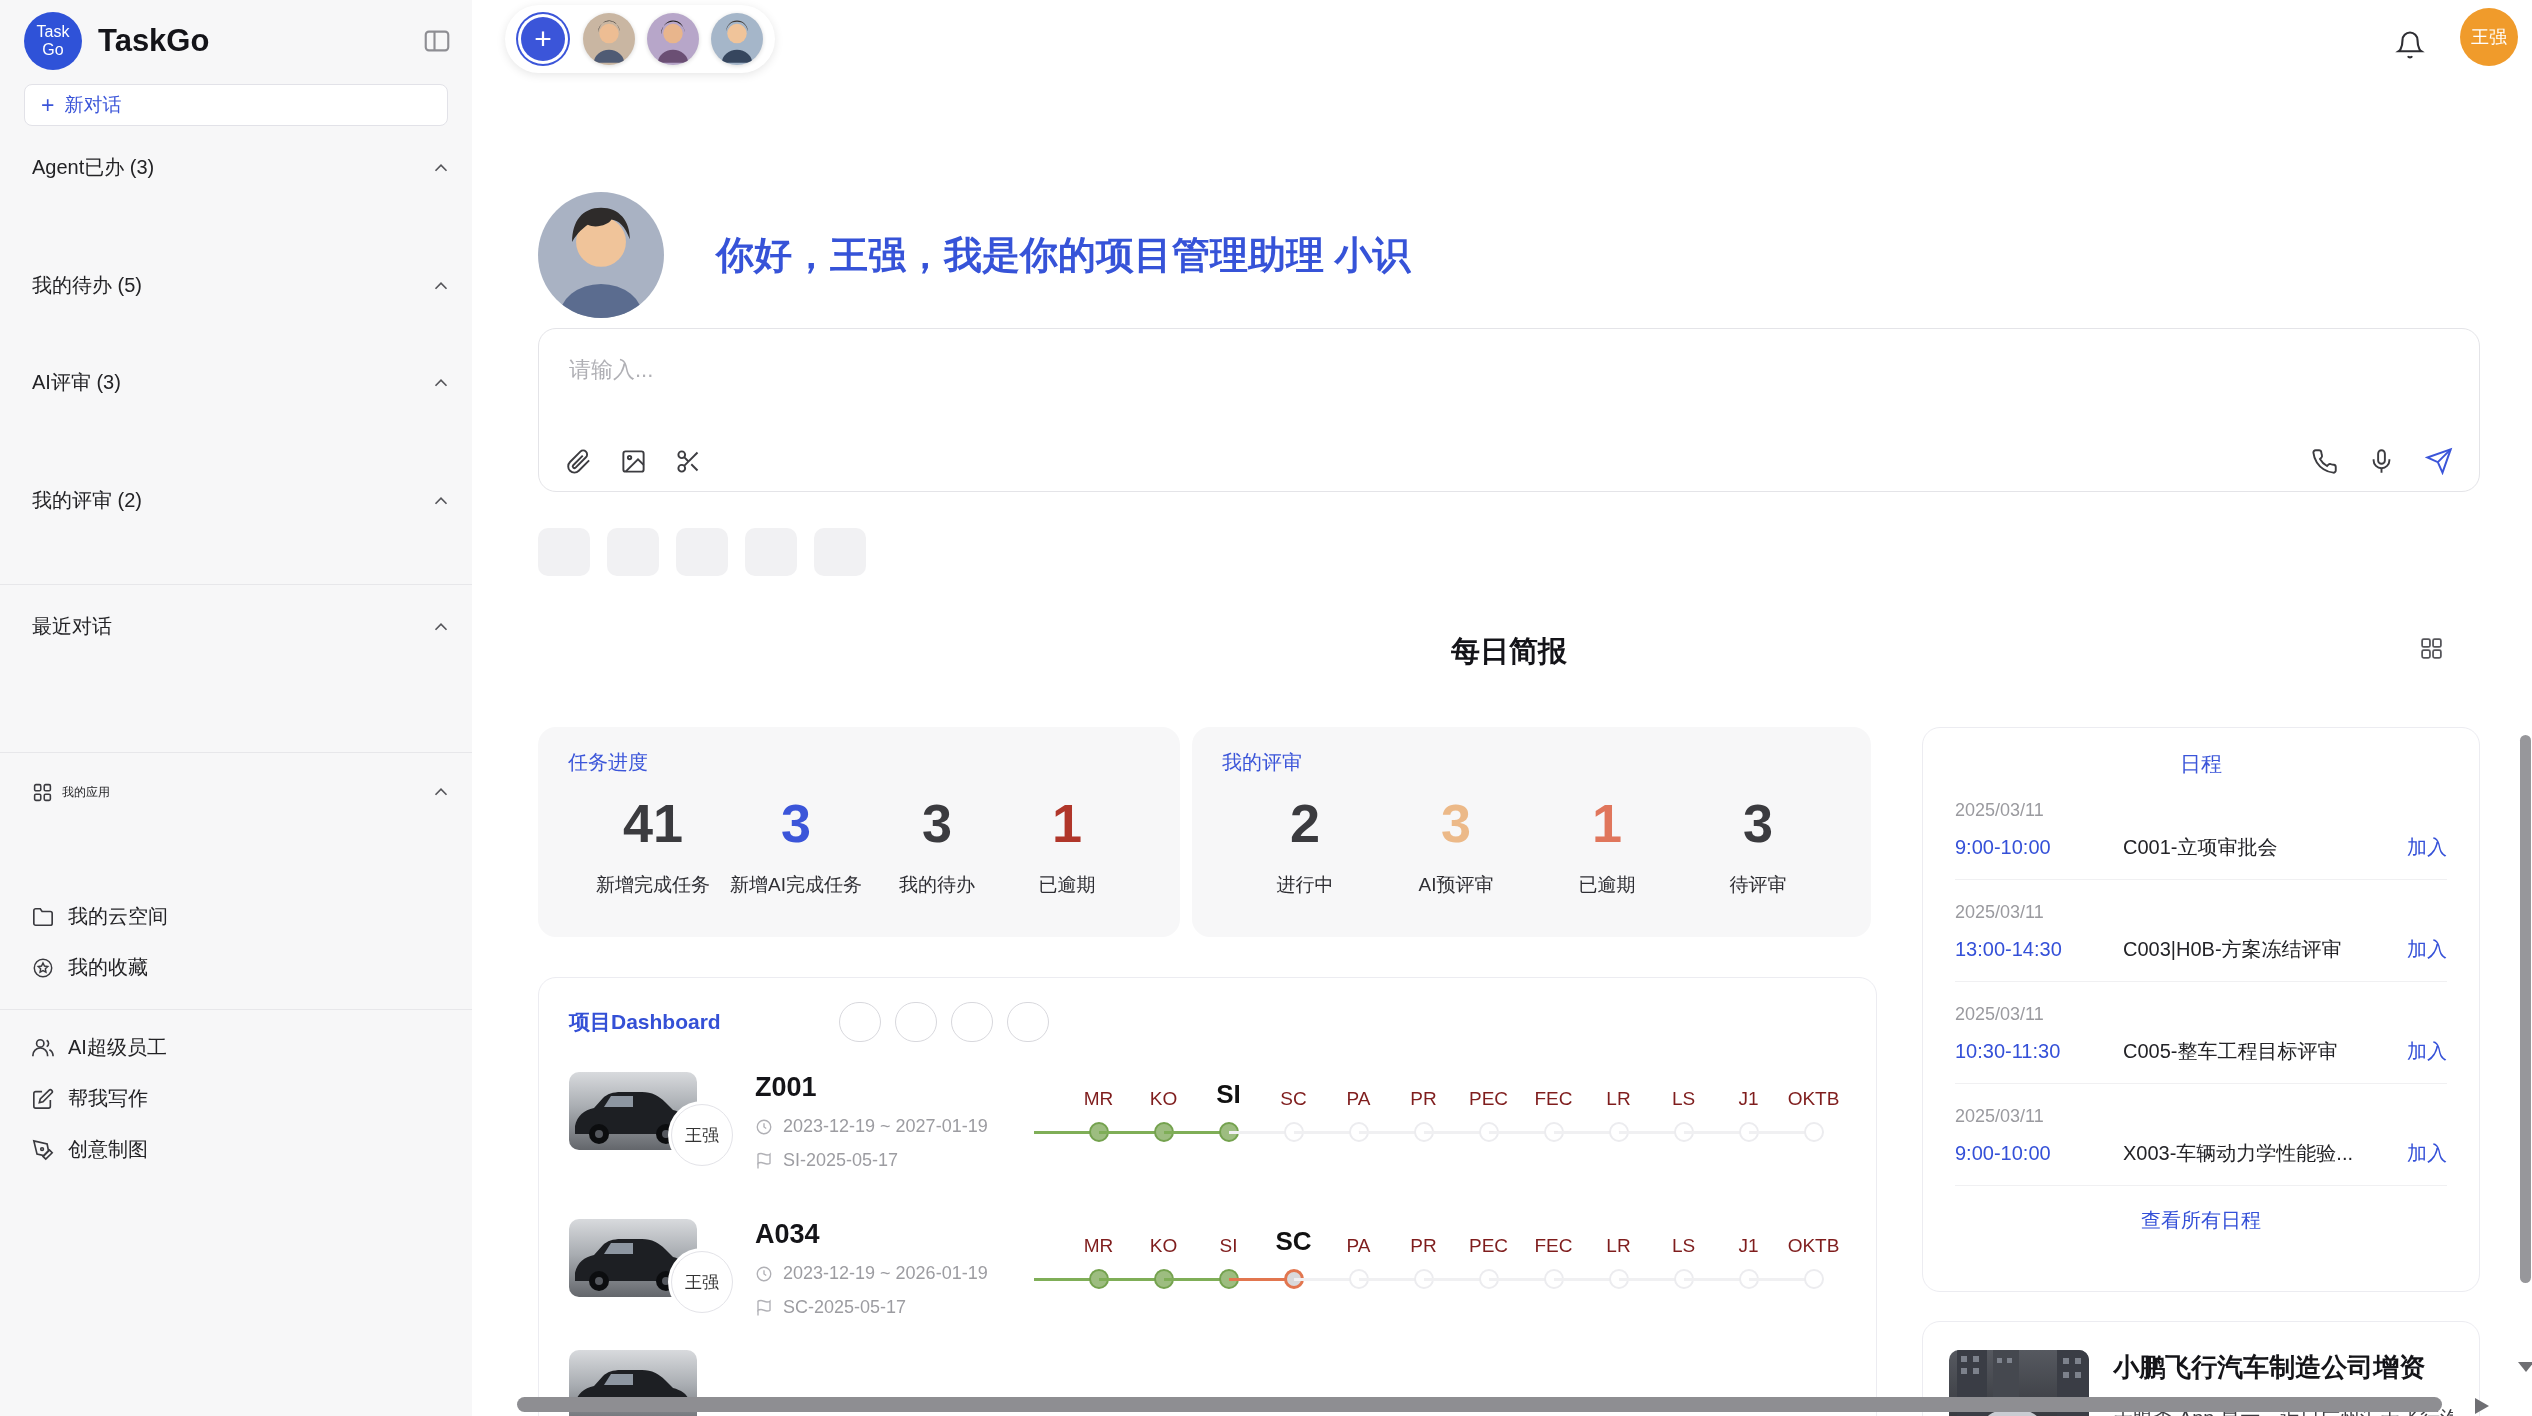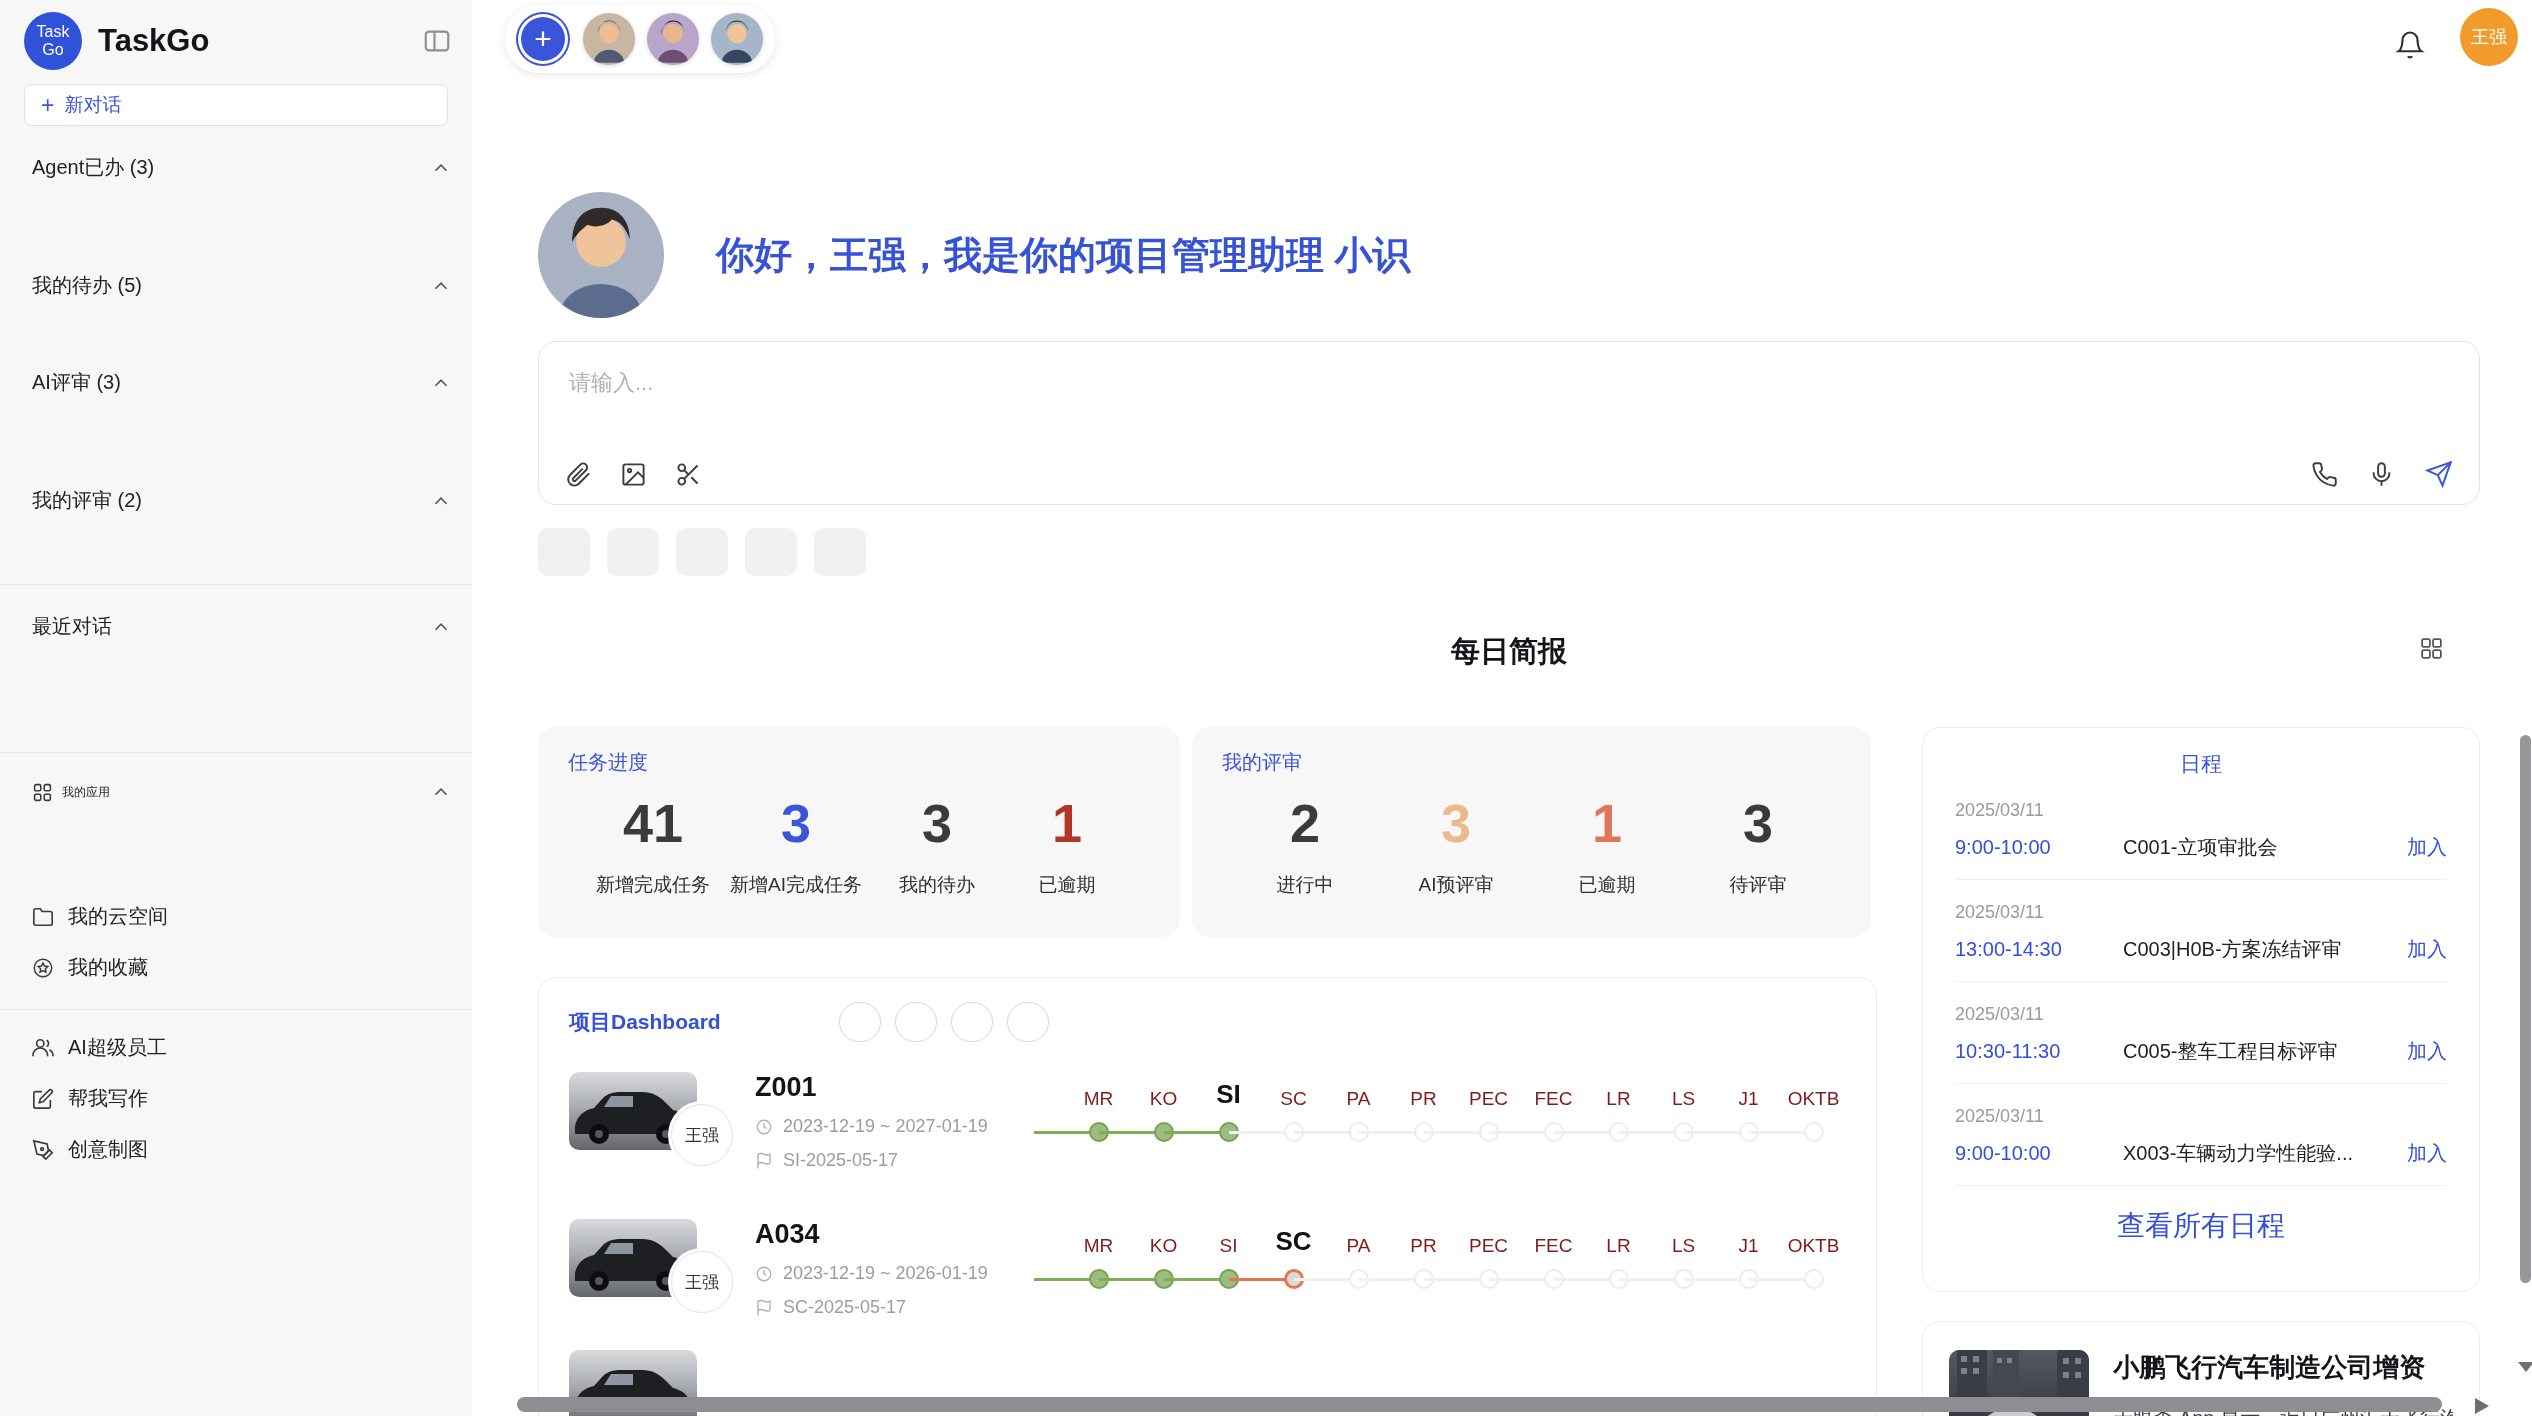--- a/index.html
+++ b/index.html
@@ -31,21 +31,21 @@
   .plus-btn { width:44px; height:44px; border-radius:50%; background:#3b55d9; color:#fff; font-size:30px; display:flex; align-items:center; justify-content:center; box-shadow:0 0 0 3px #fff, 0 0 0 5px #3b55d9; margin:5px 6px 5px 4px; cursor:pointer; }
   .pav { width:52px; height:52px; border-radius:50%; overflow:hidden; box-shadow:0 1px 4px rgba(0,0,0,.15); cursor:pointer; }
   .bell { position:absolute; right:107px; top:30px; color:#2e2e33; cursor:pointer; }
   .user-badge { position:absolute; right:14px; top:8px; width:58px; height:58px; border-radius:50%; background:#f09b2b; color:#fff; font-size:18px; display:flex; align-items:center; justify-content:center; cursor:pointer; }
 
   .content { position:absolute; left:66px; top:0; width:1942px; height:100%; }
   .greet { position:absolute; top:192px; left:0; display:flex; align-items:center; gap:52px; }
   .greet-avatar { width:126px; height:126px; border-radius:50%; overflow:hidden; background:#a9b2c3; }
   .greet-text { font-size:38px; font-weight:700; color:#3653d8; }
 
-  .input-card { position:absolute; top:341px; left:0; width:1942px; height:164px; border:1px solid #e4e4e8; border-radius:18px; background:#fff; }
+  .input-card { position:absolute; top:328px; left:0; width:1942px; height:164px; border:1px solid #e4e4e8; border-radius:18px; background:#fff; }
   .input-card textarea { width:100%; height:92px; border:none; outline:none; resize:none; background:transparent; padding:26px 30px; font-size:22px; color:#333; font-family:"Liberation Sans",sans-serif; }
   .input-card textarea::placeholder { color:#b0b0b5; }
   .attach-row { position:absolute; left:26px; bottom:16px; display:flex; gap:28px; align-items:center; }
   .voice-row { position:absolute; right:26px; bottom:16px; display:flex; gap:30px; align-items:center; }
   .tool-ic { color:#3c3c40; cursor:pointer; }
   .send-ic { color:#3b55d9; cursor:pointer; }
 
   .chips { position:absolute; top:528px; left:0; display:flex; gap:17px; }
   .chip { height:48px; background:#f1f1f3; border-radius:10px; display:flex; align-items:center; padding:0 26px; font-size:19px; color:#2b2b2f; white-space:nowrap; cursor:pointer; }
 
@@ -90,21 +90,21 @@
   .dot[data-state="overdue"]{ background:#d9d9db; border:3px solid #e2764f; }
 
   .sched { position:absolute; left:1384px; top:727px; width:558px; height:565px; border:1.5px solid #ececf1; border-radius:18px; background:#fff; padding:18px 32px 0; }
   .sched-title { text-align:center; font-size:21px; color:#3b55d9; margin-top:4px; }
   .sched-item { padding:22px 0 18px; border-bottom:1px solid #f0f0f2; }
   .sched-date { font-size:18px; color:#9a9a9f; }
   .sched-line { display:flex; align-items:center; margin-top:13px; }
   .sched-time { width:168px; font-size:20px; color:#3450d8; }
   .sched-name { flex:1; font-size:20px; color:#232327; white-space:nowrap; overflow:hidden; }
   .sched-join { font-size:20px; color:#3450d8; cursor:pointer; }
-  .view-all { text-align:center; font-size:28px; color:#3450d8; padding:21px 0; cursor:pointer; }
+  .view-all { text-align:center; font-size:20px; color:#3450d8; padding:21px 0; cursor:pointer; }
 
   .news { position:absolute; left:1384px; top:1321px; width:558px; height:180px; border:1.5px solid #ececf1; border-radius:18px; background:#fff; padding:28px 26px; display:flex; gap:24px; }
   .news-img { width:150px; height:100px; border-radius:10px; overflow:hidden; background:linear-gradient(180deg,#565960 0%,#2a2c31 100%); }
   .news-title { font-size:26px; font-weight:700; color:#141418; white-space:nowrap; }
   .news-snippet { margin-top:20px; font-size:20px; color:#3c3c41; white-space:nowrap; overflow:hidden; }
 
   .hscroll { position:absolute; left:45px; top:1397px; width:1925px; height:15px; background:#8e8e92; border-radius:8px; cursor:pointer; }
   .hscroll-arrow { position:absolute; left:2003px; top:1398px; width:0; height:0; border-left:14px solid #6f6f73; border-top:8px solid transparent; border-bottom:8px solid transparent; cursor:pointer; }
   .vscroll { position:absolute; left:2048px; top:735px; width:11px; height:548px; background:#97979b; border-radius:6px; cursor:pointer; }
   .varrow { position:absolute; left:2046px; top:1362px; width:0; height:0; border-top:10px solid #6f6f73; border-left:8px solid transparent; border-right:8px solid transparent; cursor:pointer; }

